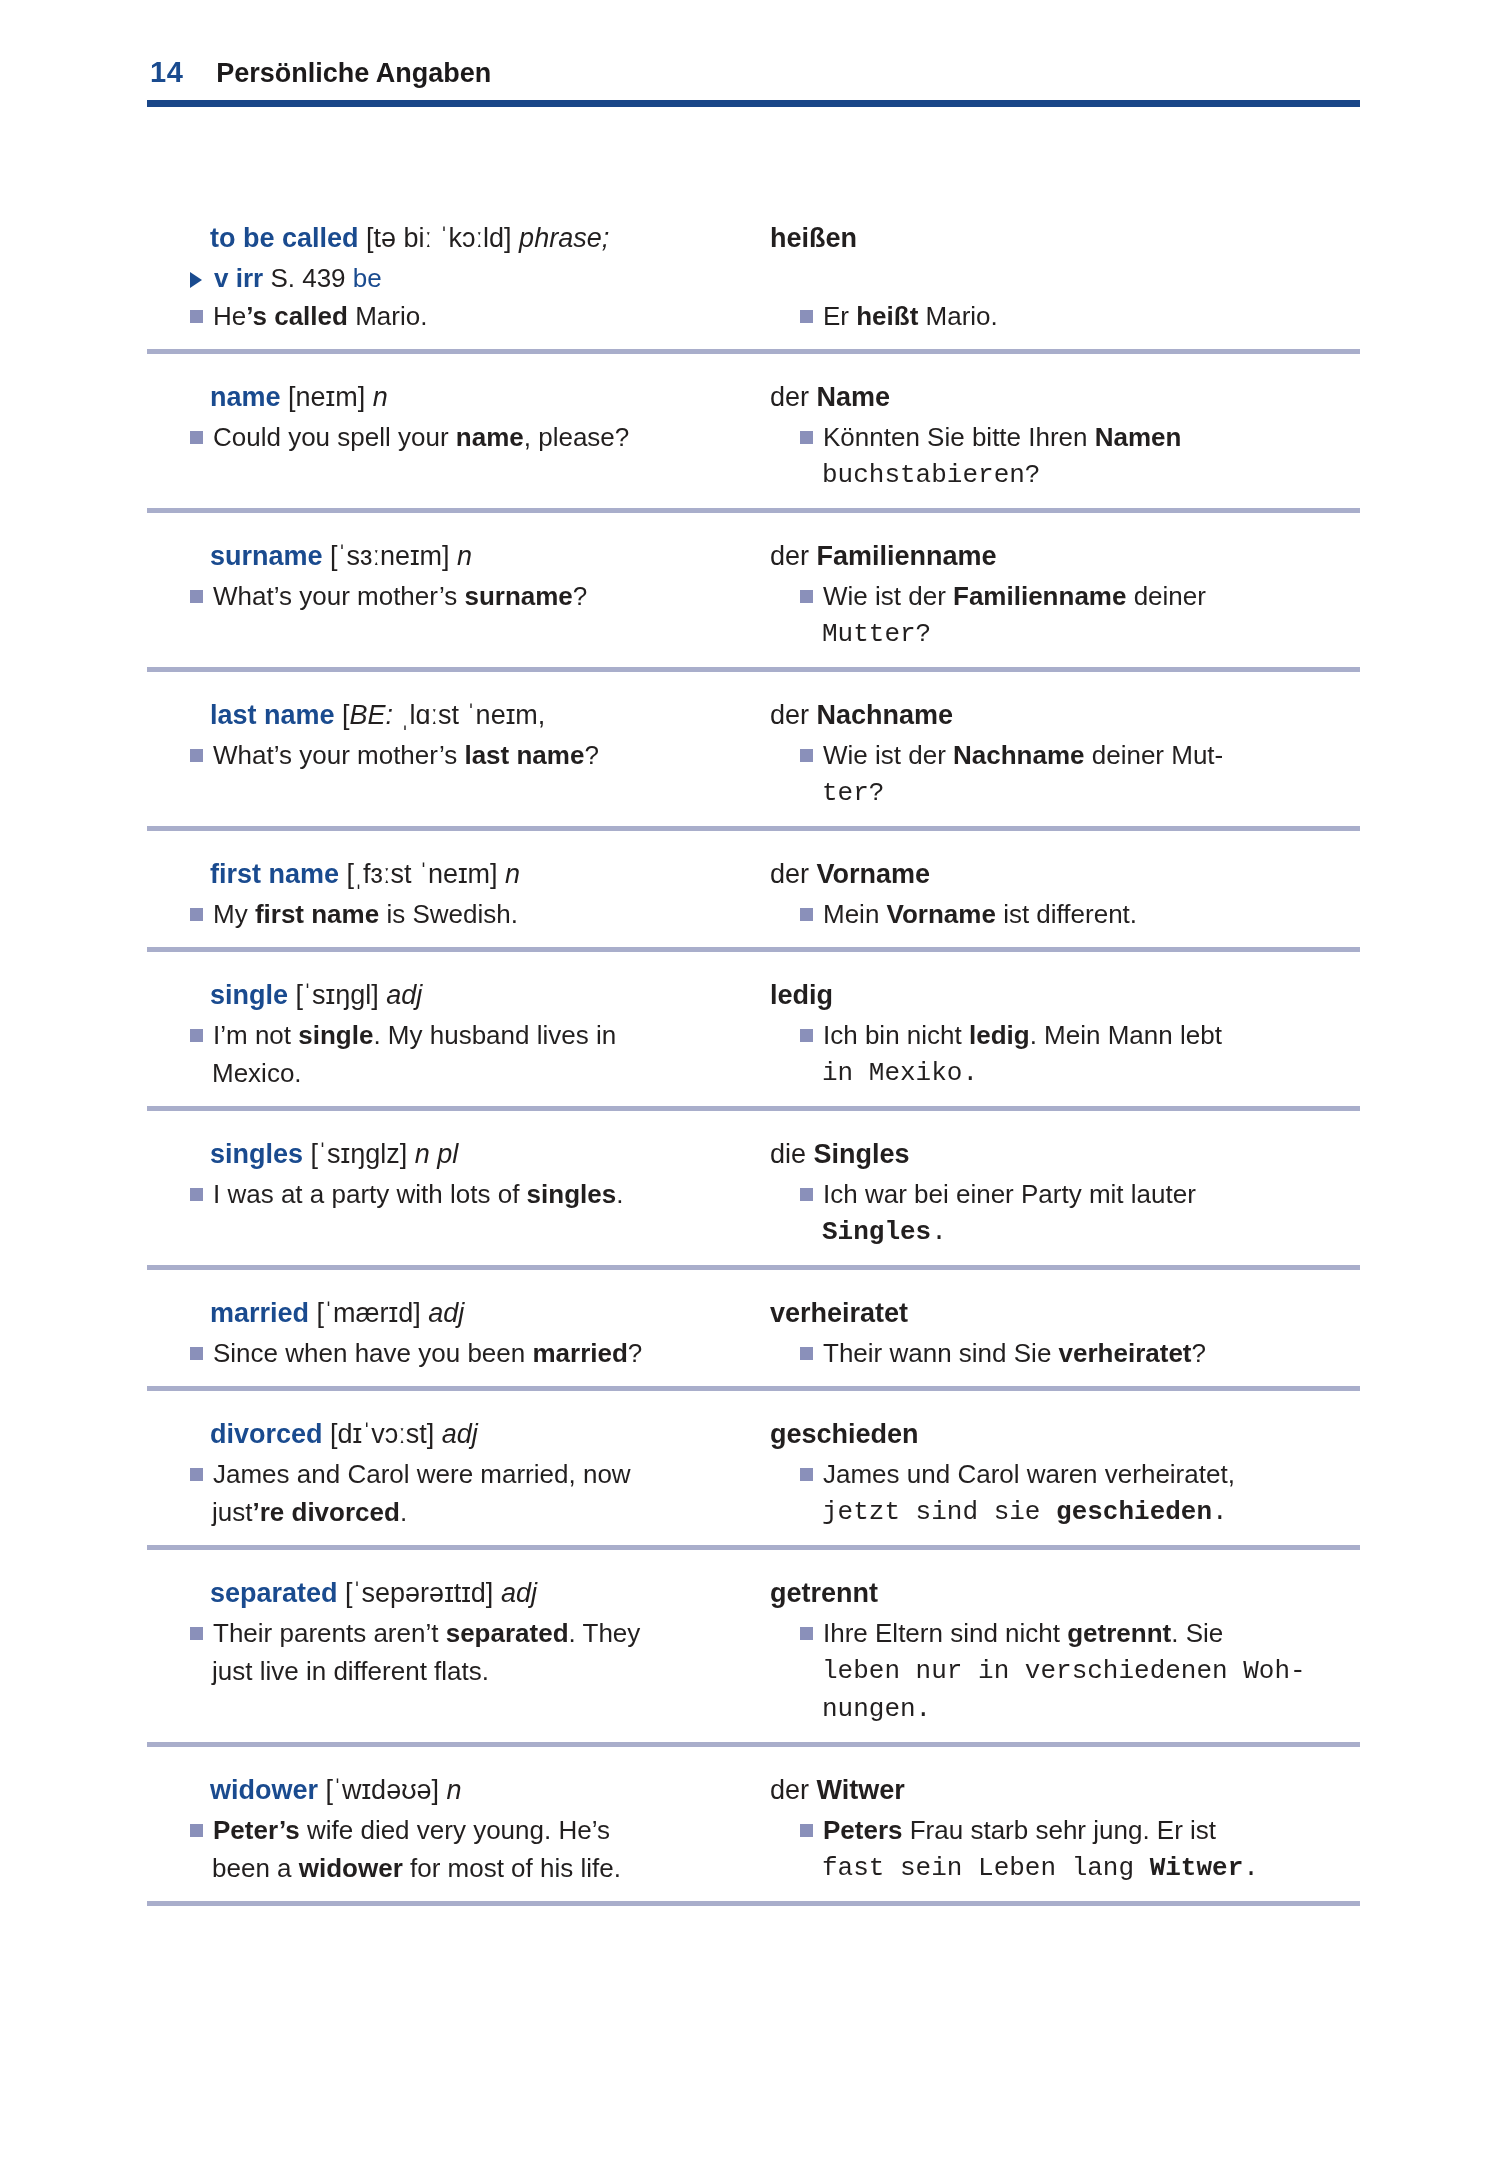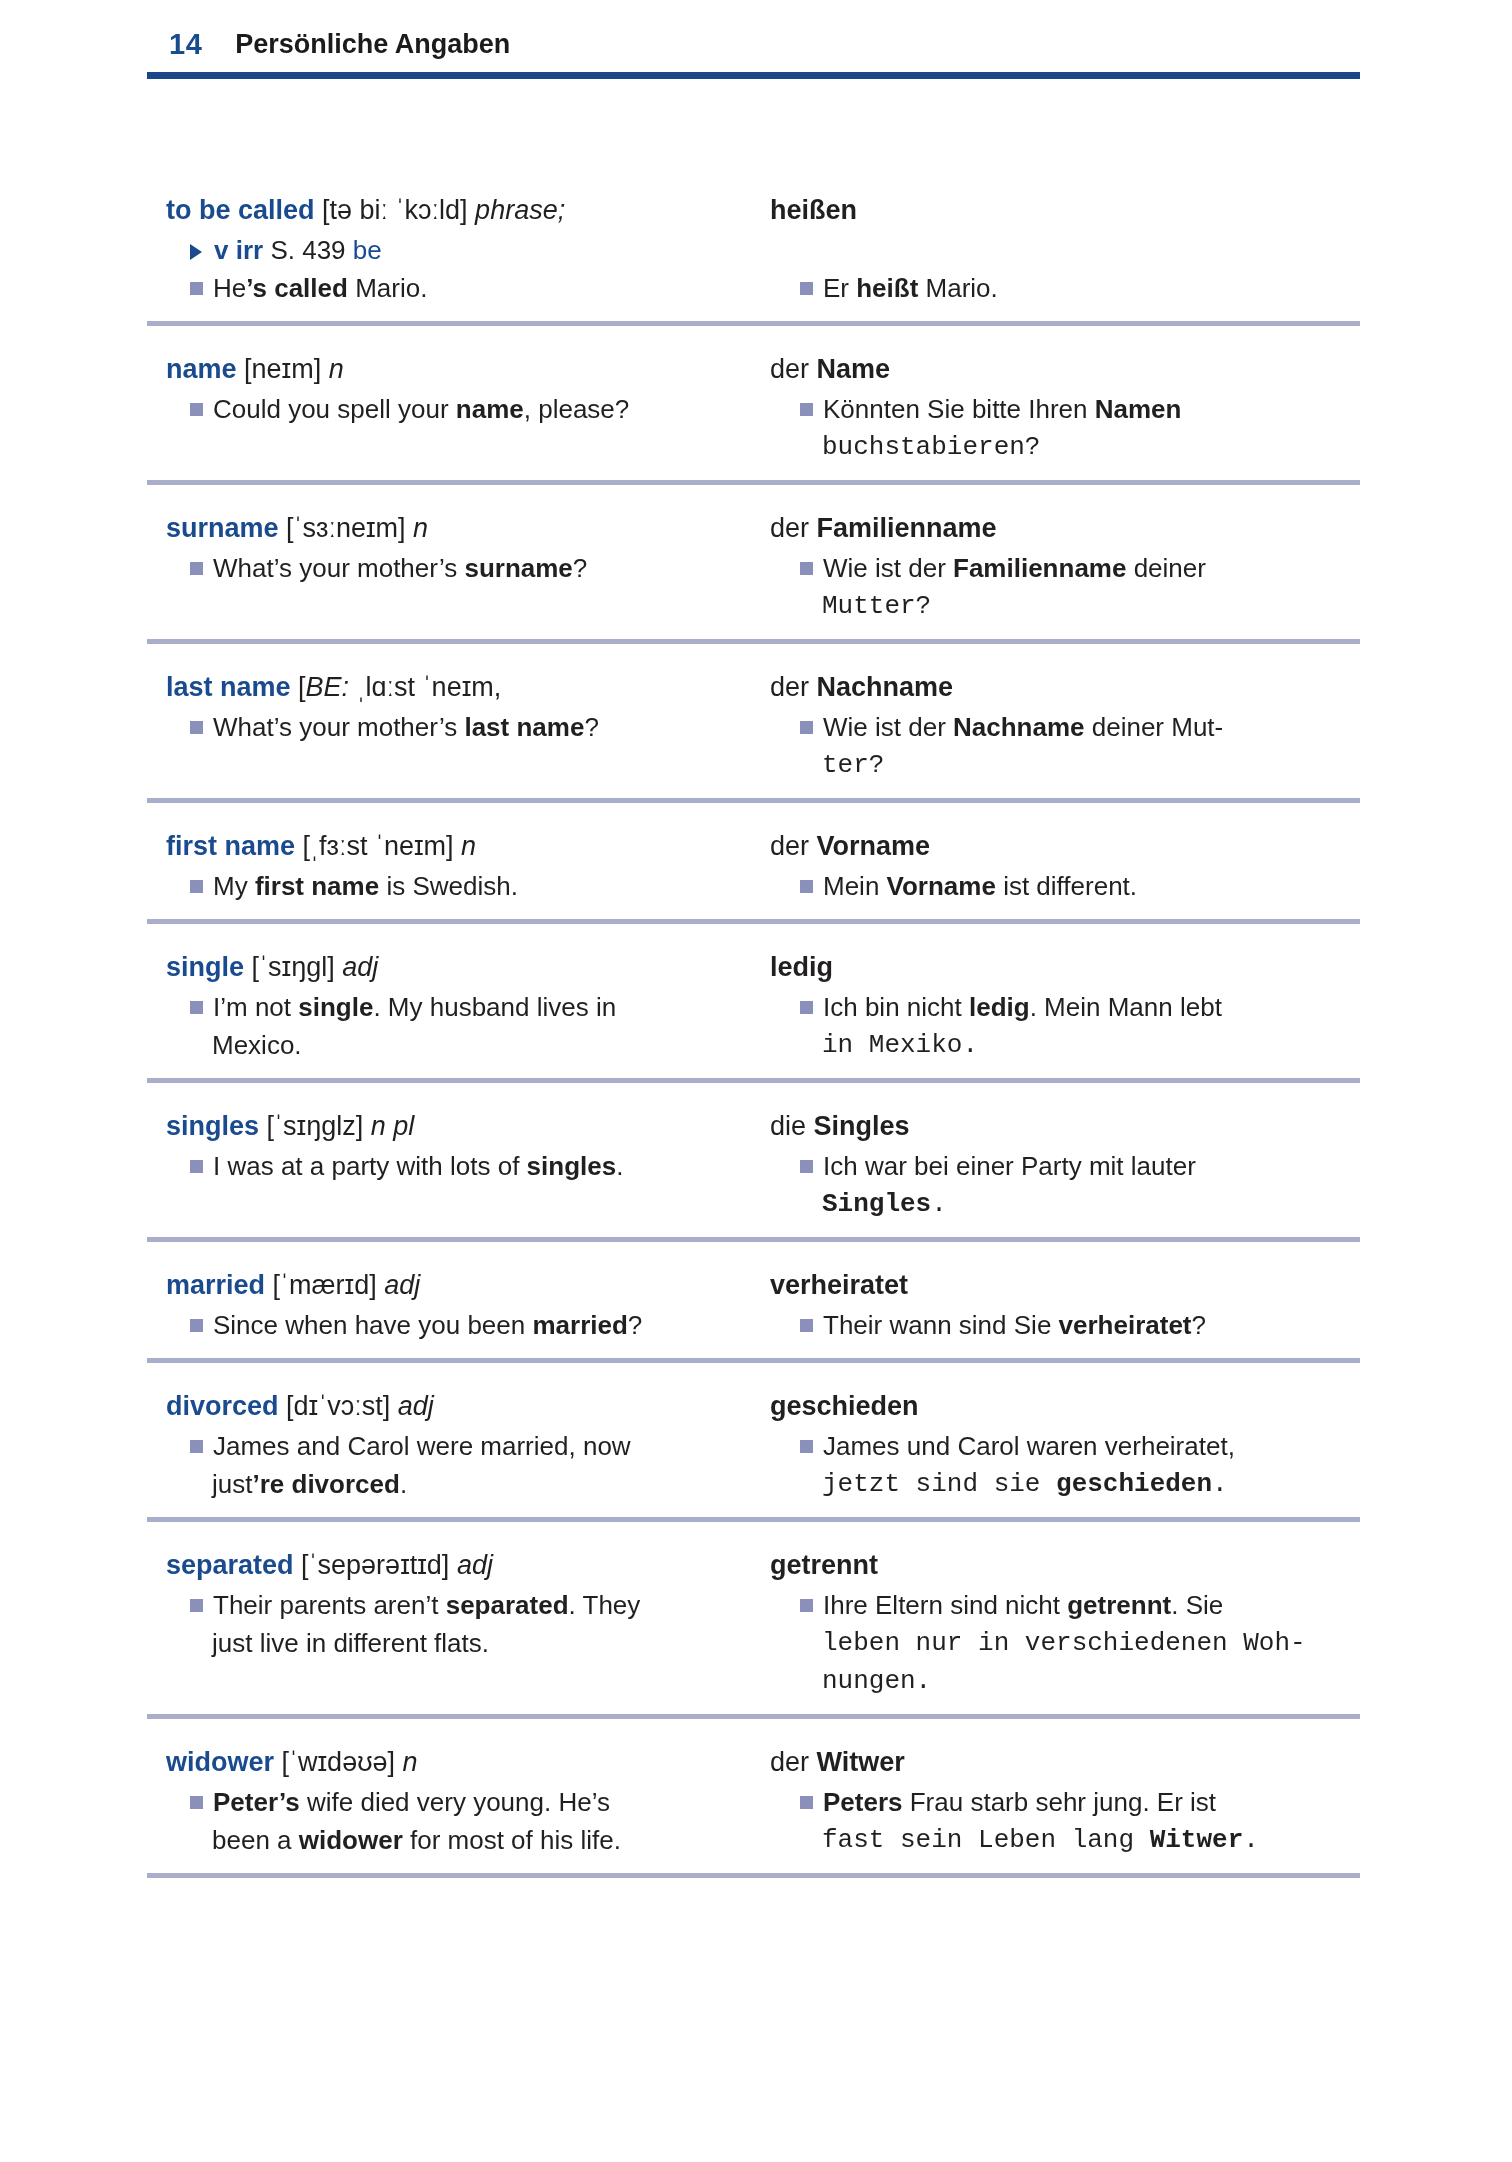--- a/index.html
+++ b/index.html
@@ -3,21 +3,21 @@
 <meta charset="utf-8">
 <style>
   html,body{margin:0;padding:0;background:#ffffff;}
   body{
     width:1512px;height:2162px;position:relative;
     font-family:"Liberation Sans","DejaVu Sans",sans-serif;
     color:var(--text,#221f1f);
     -webkit-font-smoothing:antialiased;
   }
   .container{margin-left:147px;width:1213px;}
-  .pagehead{padding-top:28px;display:flex;align-items:center;margin-left:19px;}
+  .pagehead{padding-top:56px;display:flex;align-items:flex-end;}
   .pagenum{color:var(--accent,#1a4b8f);font-weight:bold;font-size:29px;margin-left:3px;letter-spacing:0.5px;}
   .pagetitle{font-weight:bold;font-size:27px;margin-left:33px;color:#1c1a1b;}
   .rule{height:7px;background:var(--rule,#1a4688);margin-top:11px;}
   .entries{margin-top:88px;}
   .entry{
     display:grid;grid-template-columns:623px 1fr;
     border-bottom:5px solid var(--separator,#a9aecb);
     padding:22px 0 14px 0;
   }
   .lhead{grid-column:1;grid-row:1;padding-left:19px;}
@@ -37,21 +37,21 @@
     background:var(--bullet,#8a90ba);margin-right:10px;
     position:relative;top:-2px;
   }
   .arrow{
     display:inline-block;width:0;height:0;
     border-left:12px solid var(--accent,#1a4b8f);
     border-top:8px solid transparent;
     border-bottom:8px solid transparent;
     margin-right:12px;position:relative;top:1px;
   }
-  .s-hw{color:var(--accent,#1a4b8f);font-weight:bold;}
+  .s-hw{color:var(--accent,#1a4b8f);font-weight:bold;margin-left:44px;}
   .s-pl{}
   .s-b{font-weight:bold;}
   .s-i{font-style:italic;}
   .s-bl{color:var(--accent,#1a4b8f);}
   .s-bb{color:var(--accent,#1a4b8f);font-weight:bold;}
 </style>
 </head>
 <body>
 
 <div class="container">

